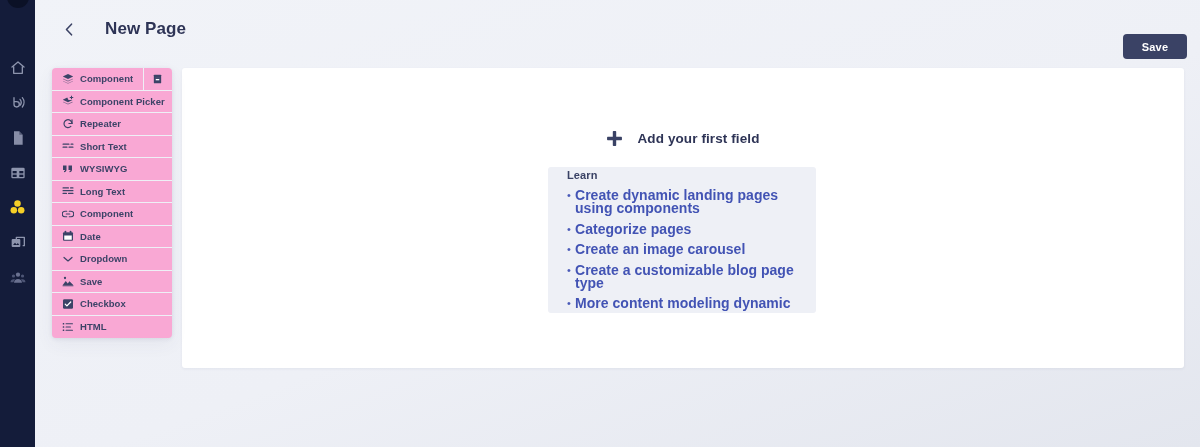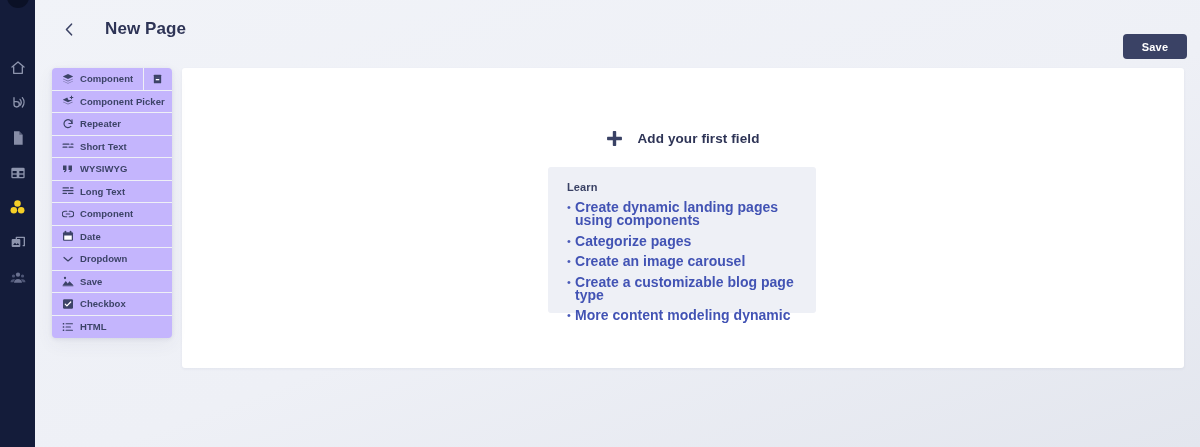--- a/index.html
+++ b/index.html
@@ -100,21 +100,21 @@
     letter-spacing: 0.2px;
     margin-top: 12px;
   }
 
   
   #field-type-list {
     position: absolute;
     left: 52px;
     top: 68px;
     width: 120px;
-    background: #c4b5fd;
+    background: #f9a8d4;
     border-radius: 4px;
     box-shadow: 0 1px 4px rgba(60,70,110,0.10), 0 6px 18px rgba(60,70,110,0.06);
     overflow: hidden;
     z-index: 12;
   }
   .field-row {
     height: 22.5px;
     display: flex;
     align-items: center;
     padding-left: 9px;
@@ -204,21 +204,21 @@
 
   
   #learn-panel {
     position: absolute;
     left: 366px;
     top: 99px;
     width: 268px;
     height: 146px;
     background: #eef0f6;
     border-radius: 3px;
-    padding: 14px 0 0 19px;
+    padding: 2px 0 0 19px;
   }
   #learn-title {
     font-size: 11px;
     font-weight: bold;
     color: #3a4265;
     margin-bottom: 8px;
     letter-spacing: 0.1px;
   }
   #learn-links { list-style: none; }
   .learn-link-item {

